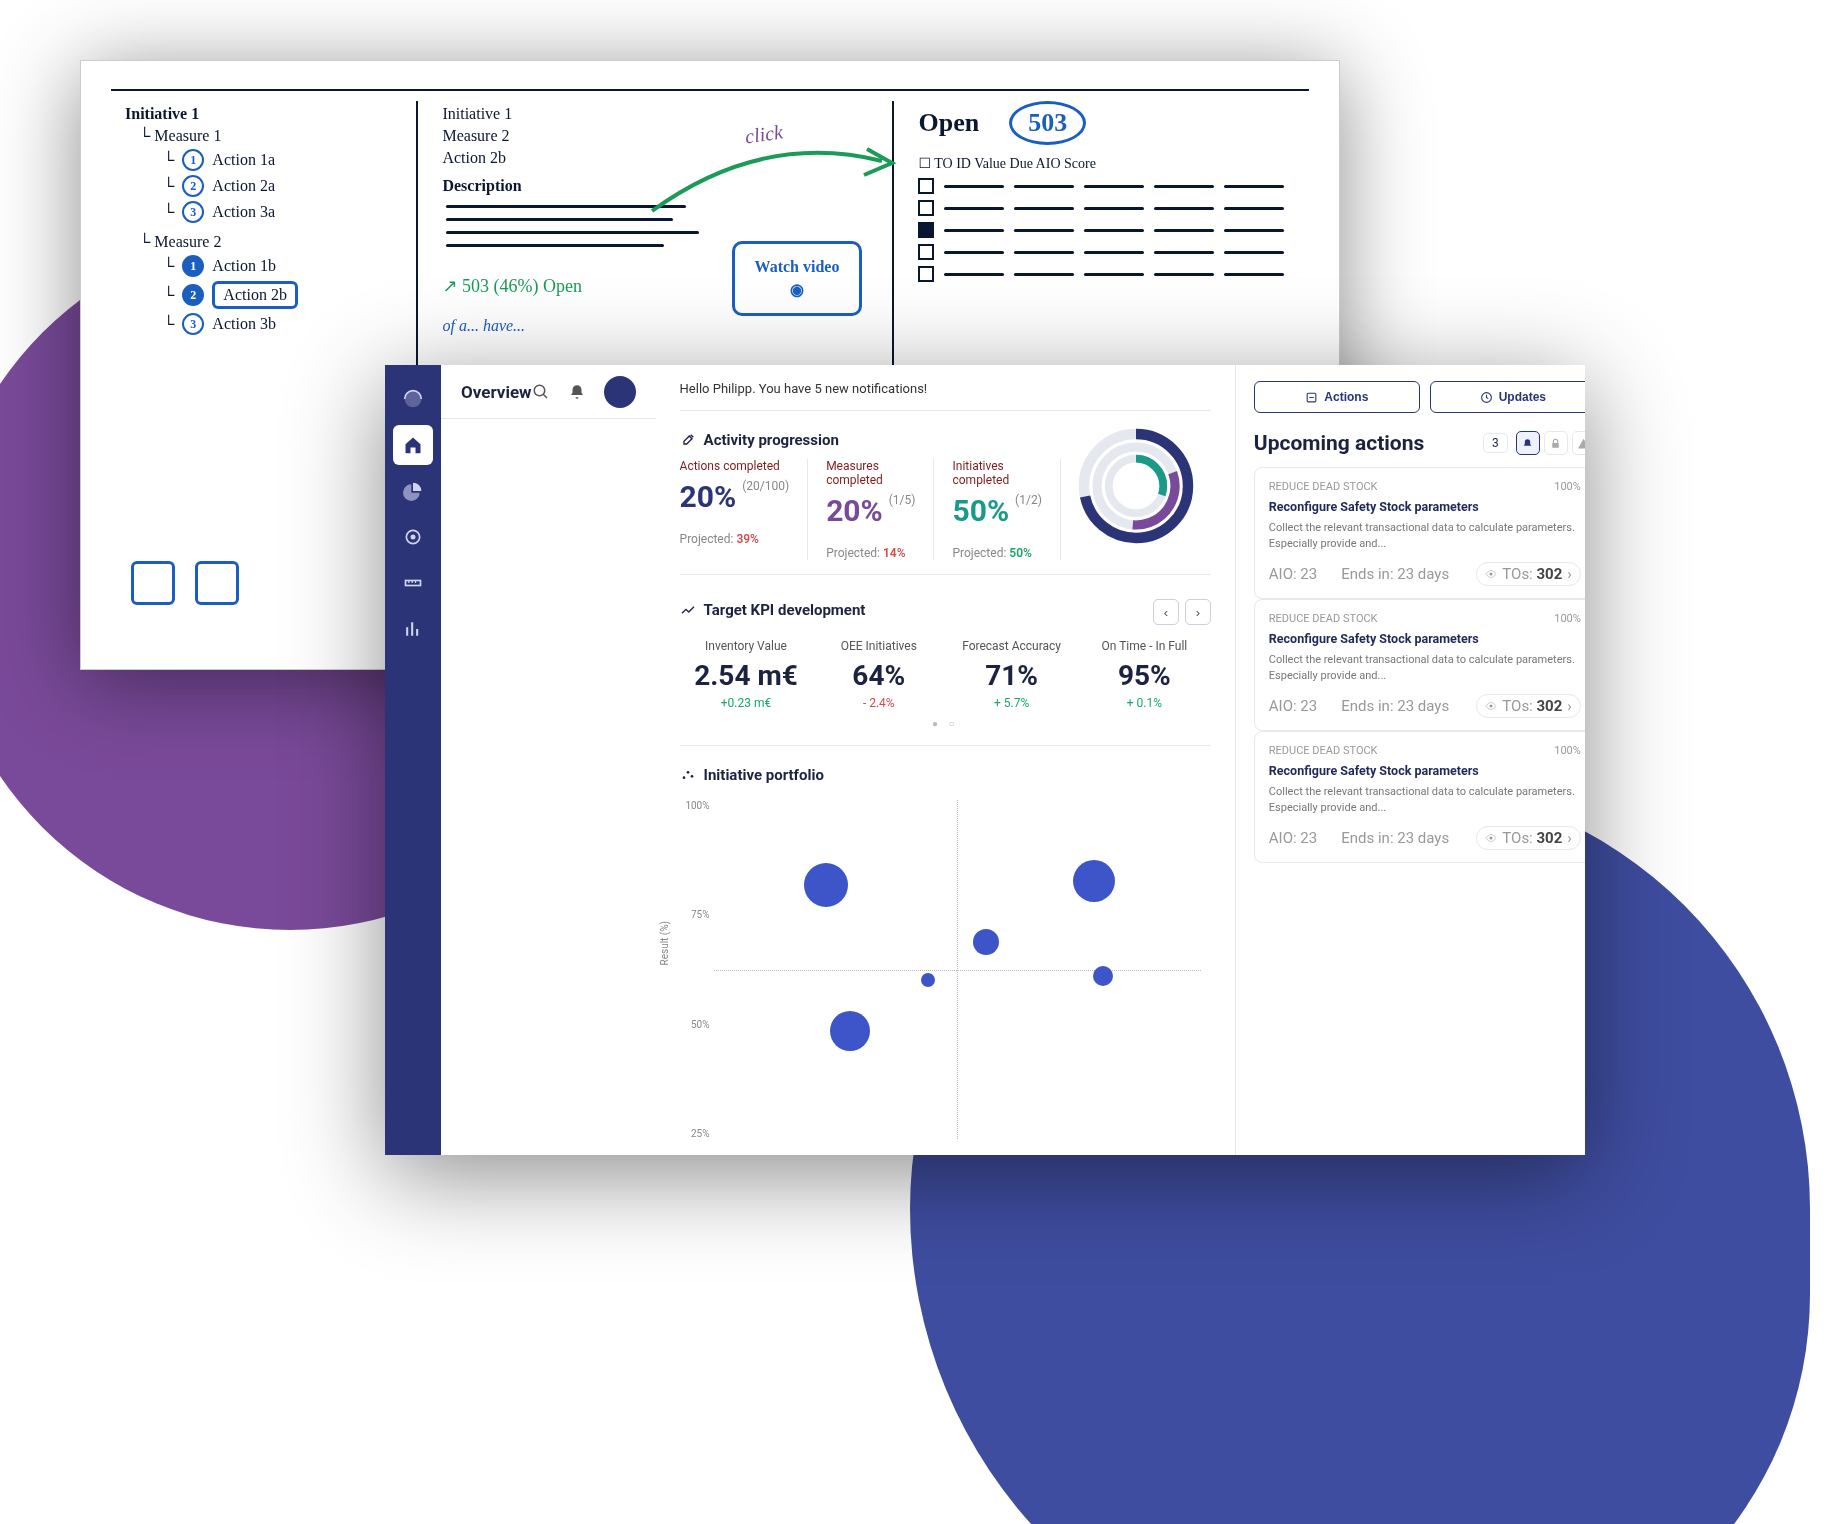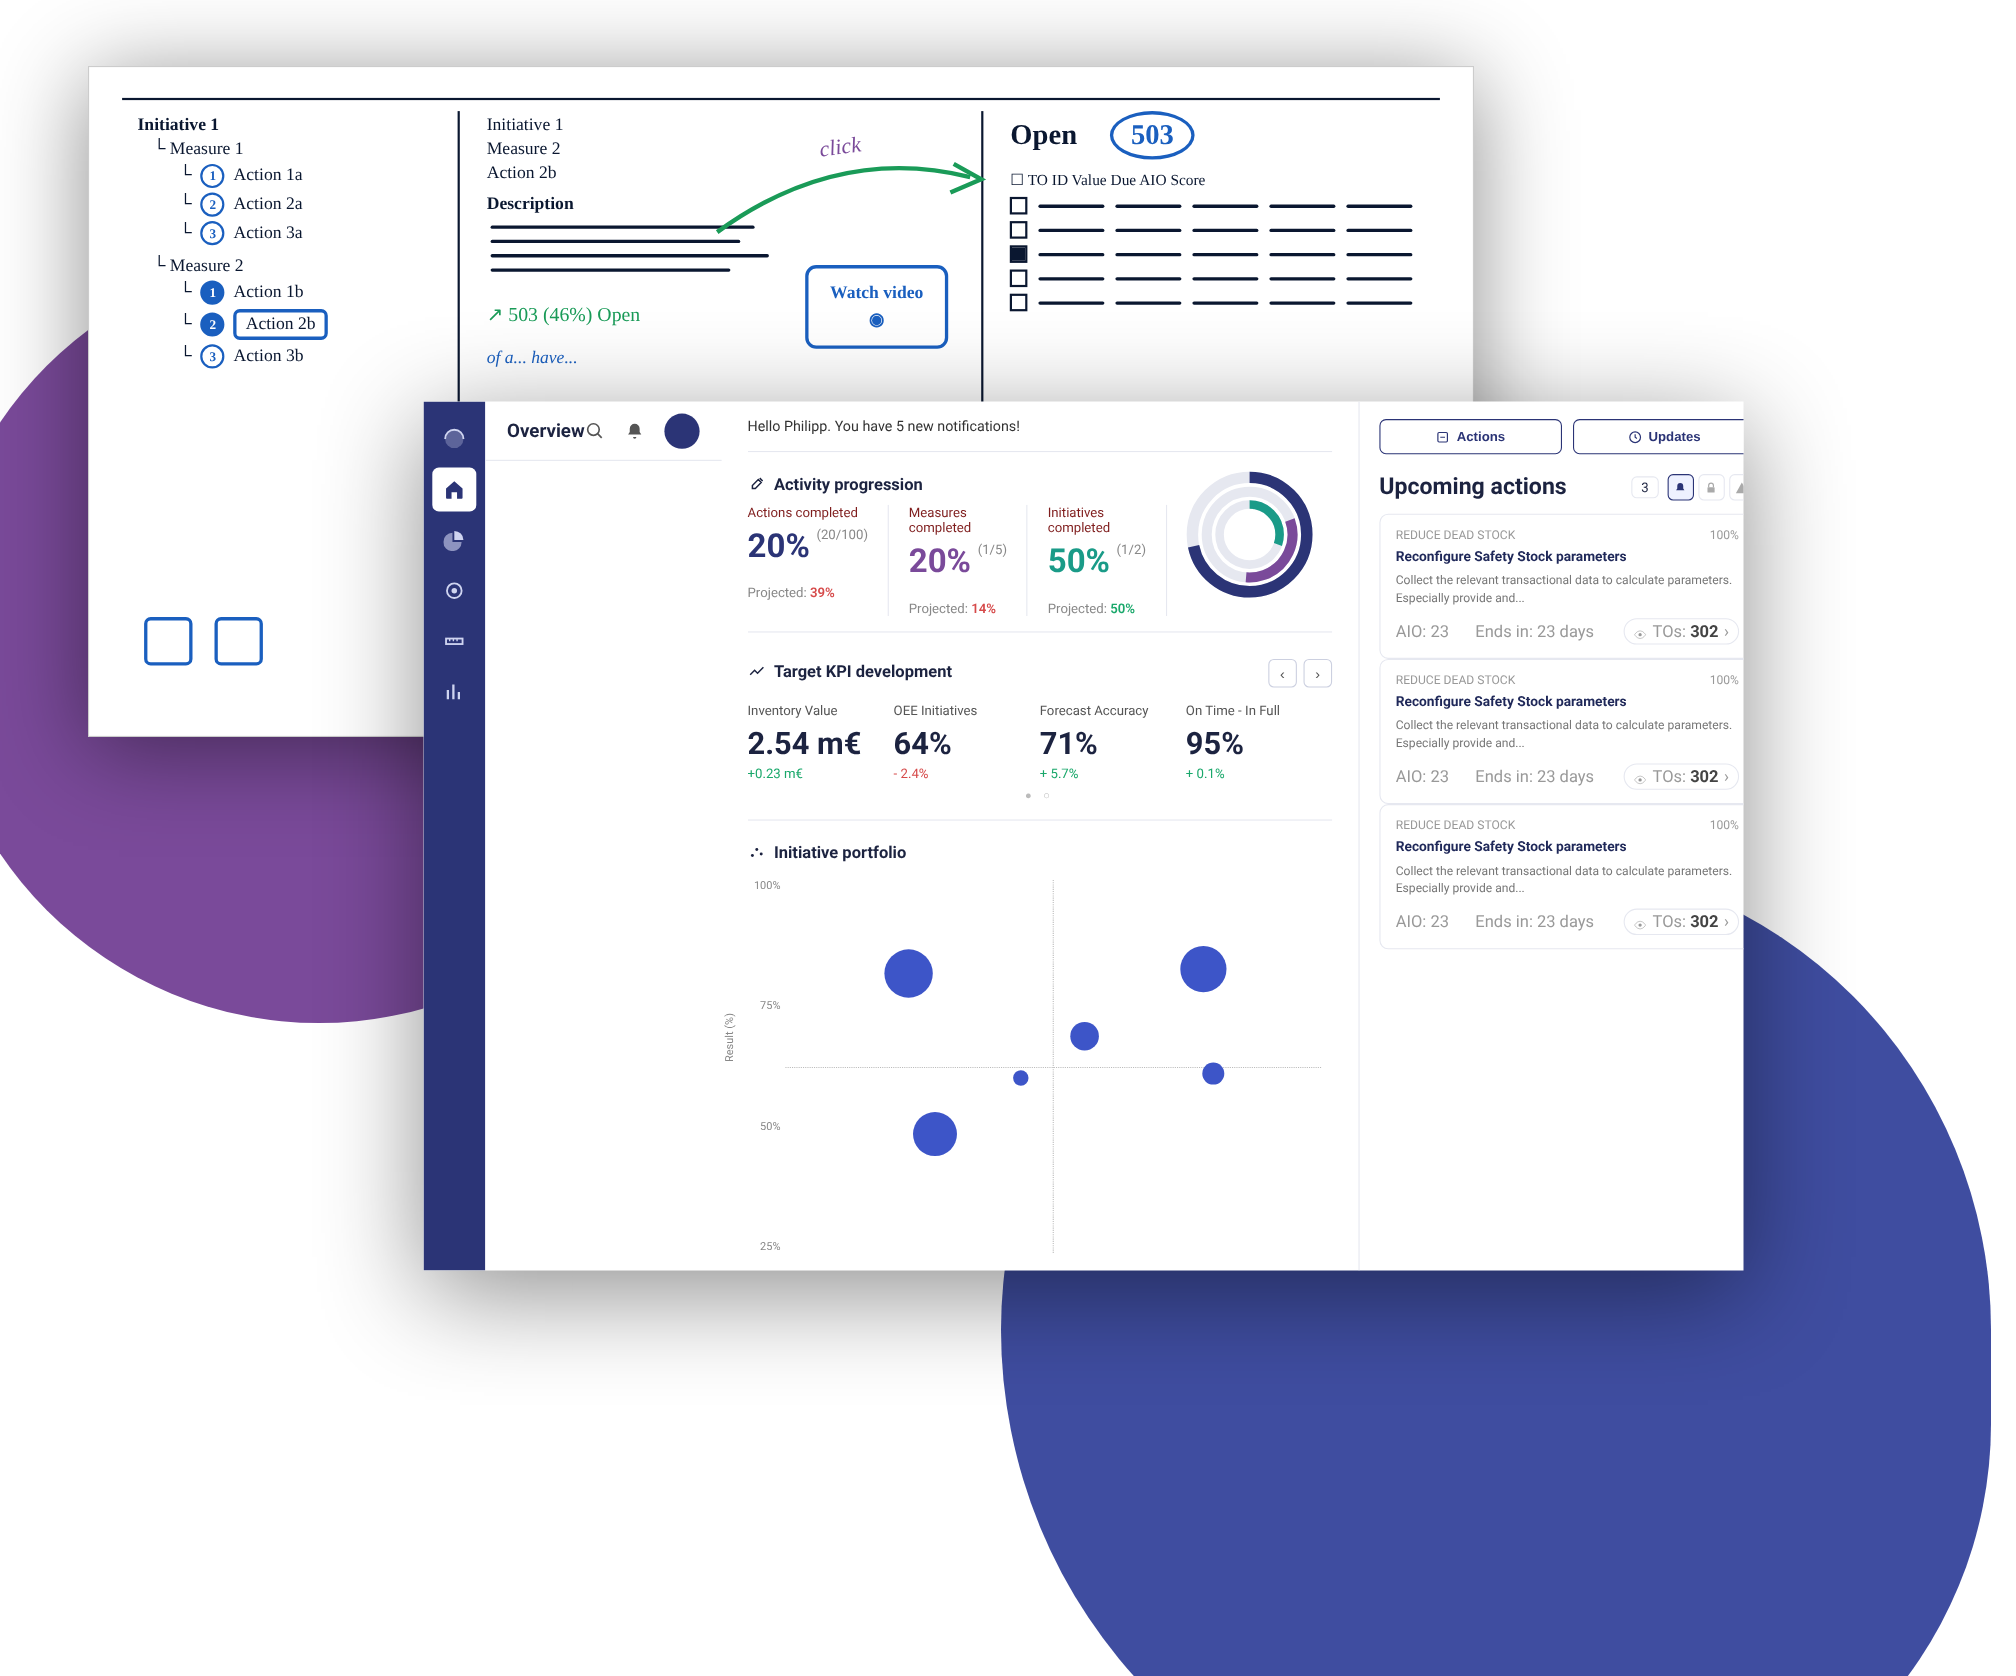--- a/index.html
+++ b/index.html
@@ -132,21 +132,21 @@
   .act-col.c-measures .act-val{color:#7a4a9a}
   .act-col.c-init .act-val{color:#1a9b88}
 
   .donut{position:absolute;right:10px;top:10px;width:130px;height:130px}
 
   .kpi{border-bottom:1px solid var(--card-border);padding:6px 0 16px}
   .kpi-header{display:flex;justify-content:space-between;align-items:center}
   .nav-btns{display:flex;gap:6px}
   .nav-btn{width:26px;height:26px;border:1px solid #ccd0e0;border-radius:5px;background:#fff;cursor:pointer;display:flex;align-items:center;justify-content:center;color:#555;font-size:13px}
   .kpi-grid{display:flex;margin-top:10px}
-  .kpi-col{flex:1;}
+  .kpi-col{flex:1;text-align:center}
   .kpi-label{font-size:12px;color:#555;margin-bottom:6px}
   .kpi-val{font-size:28px;font-weight:700;color:var(--text)}
   .kpi-delta{font-size:12px;margin-top:4px}
   .kpi-delta.up{color:var(--green)}
   .kpi-delta.down{color:var(--red)}
   .dots{text-align:center;margin-top:8px;color:#bbb;font-size:10px;letter-spacing:4px}
 
   .portfolio{flex:1;display:flex;flex-direction:column;min-height:0}
   .chart{flex:1;position:relative;margin:6px 10px 0 34px}
   .y-axis{position:absolute;left:-34px;top:0;bottom:0;width:30px;display:flex;flex-direction:column;justify-content:space-between;font-size:10px;color:#888;text-align:right}
@@ -166,21 +166,21 @@
   .mini-icons{display:flex;gap:4px;margin-left:auto}
   .mini-icon{width:24px;height:24px;border:1px solid var(--card-border);border-radius:5px;display:flex;align-items:center;justify-content:center;color:#aaa;cursor:pointer}
   .mini-icon.active{color:var(--navy);border-color:var(--navy);background:#eef1ff}
   .mini-icon svg{width:13px;height:13px}
 
   .action-card{border:1px solid var(--card-border);border-radius:8px;padding:12px 14px;font-size:12px}
   .ac-top{display:flex;justify-content:space-between;color:#999;font-size:11px;margin-bottom:6px}
   .ac-title{font-weight:700;color:var(--navy-dark);margin-bottom:6px;font-size:12.5px}
   .ac-desc{color:#777;font-size:11px;line-height:1.45}
   .ac-bottom{display:flex;align-items:center;gap:24px;margin-top:10px;color:#999;font-size:15px}
-  .ac-bottom .tos{margin-left:auto;display:flex;align-items:flex-end;gap:5px;border:1px solid var(--card-border);border-radius:12px;padding:2px 8px;cursor:pointer}
+  .ac-bottom .tos{margin-left:auto;display:flex;align-items:center;gap:5px;border:1px solid var(--card-border);border-radius:12px;padding:2px 8px;cursor:pointer}
   .ac-bottom .tos b{color:#444}
   .ac-bottom svg{width:12px;height:12px}
 </style>
 </head>
 <body>
 
 <div class="blob-purple"></div>
 <div class="blob-navy"></div>
 
 <div class="whiteboard">

